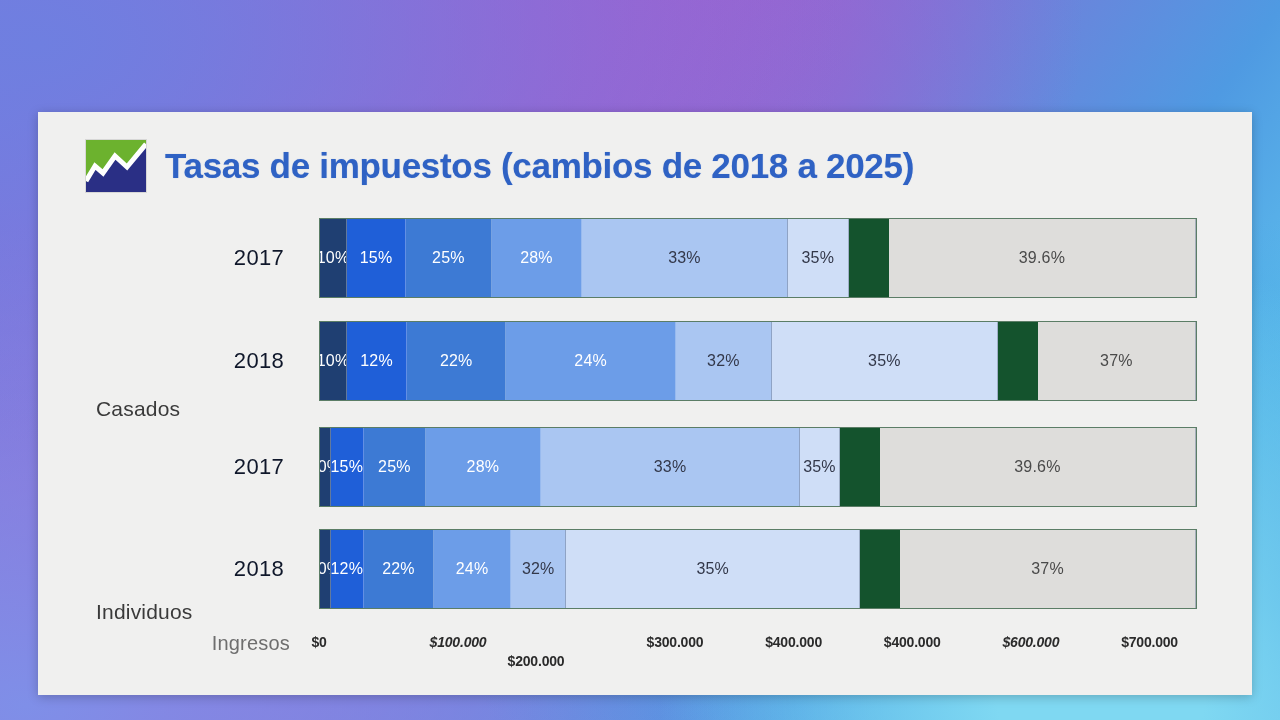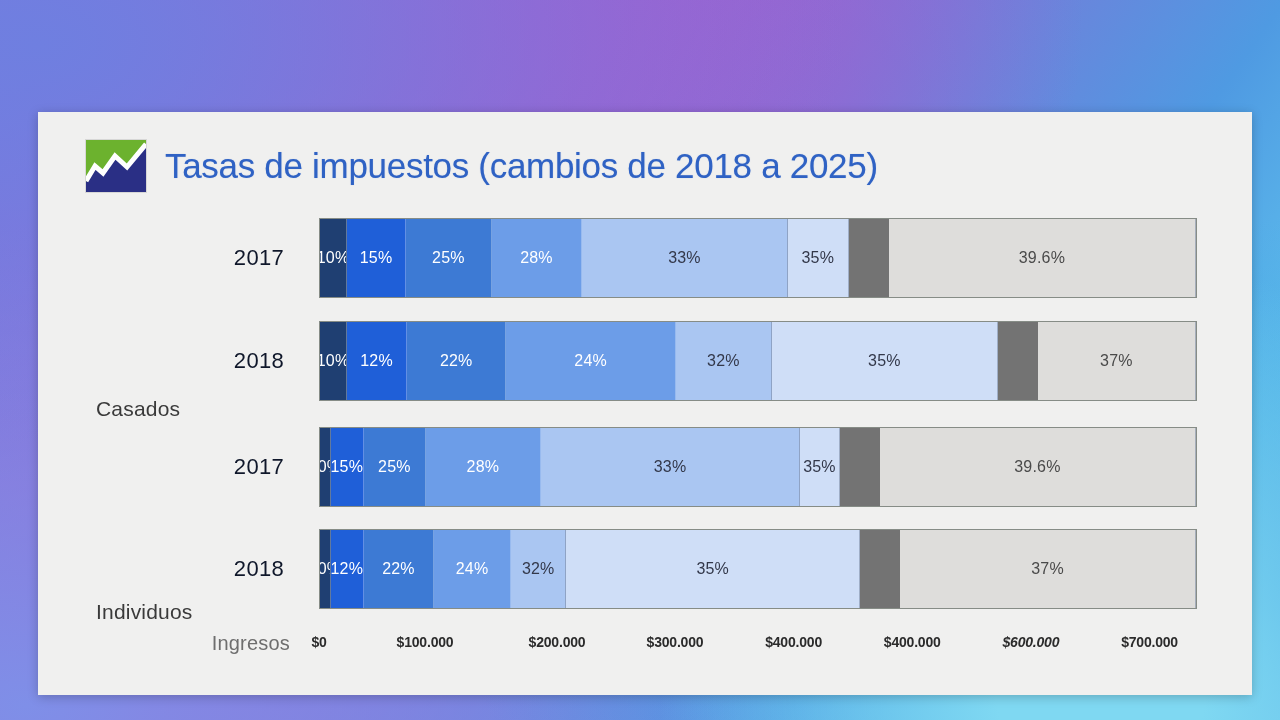--- a/index.html
+++ b/index.html
@@ -46,21 +46,21 @@
     position: relative;
     background: #5fa82c;
     flex: 0 0 auto;
     box-shadow: 0 0 0 1px rgba(0,0,0,0.10);
   }
   .logo svg { display: block; width: 60px; height: 52px; }
 
   .chart-title {
     color: #2f62c4;
     font-size: 35px;
-    font-weight: normal;
+    font-weight: bold;
     letter-spacing: -0.3px;
     white-space: nowrap;
     text-shadow: 0 0 1px rgba(47,98,196,0.35);
   }
 
   
   .plot {
     position: relative;
     margin-top: 18px;
     height: 460px;
@@ -103,21 +103,21 @@
     letter-spacing: 0.3px;
   }
 
   .bar {
     position: absolute;
     left: 281px;
     top: 0;
     height: 80px;
     display: flex;
     border: 1px solid rgba(150,160,150,0.55);
-    background: #737373;
+    background: #14532d;
   }
 
   .seg {
     height: 100%;
     display: flex;
     align-items: center;
     justify-content: center;
     font-size: 16px;
     letter-spacing: 0.2px;
     border-right: 1px solid rgba(255,255,255,0.30);
@@ -283,22 +283,22 @@
           </div>
           <div class="seg darkfg sep-dark" style="width: 310.859px; background: rgb(222, 221, 219); color: rgb(74, 74, 74);">
             <span>37%</span>
           </div>
         </div>
     </div>
 
     <div class="axis">
       <div class="axis-title">Ingresos</div>
     <div class="tick" style="left: 281px;">$0</div>
-        <div class="tick" style="left: 387px;">$100.000</div>
-        <div class="tick" style="left: 519px;">$200.000</div>
+        <div class="tick" style="left: 420px; font-style: italic;">$100.000</div>
+        <div class="tick" style="left: 498px; margin-top: 19px;">$200.000</div>
         <div class="tick" style="left: 636.946px;">$300.000</div>
         <div class="tick" style="left: 755.595px;">$400.000</div>
         <div class="tick" style="left: 874.243px;">$400.000</div>
         <div class="tick" style="left: 992.892px; font-style: italic;">$600.000</div>
         <div class="tick" style="left: 1111.54px; text-align: center;">$700.000</div>
       </div>
 
   </div>
 </div>
 

